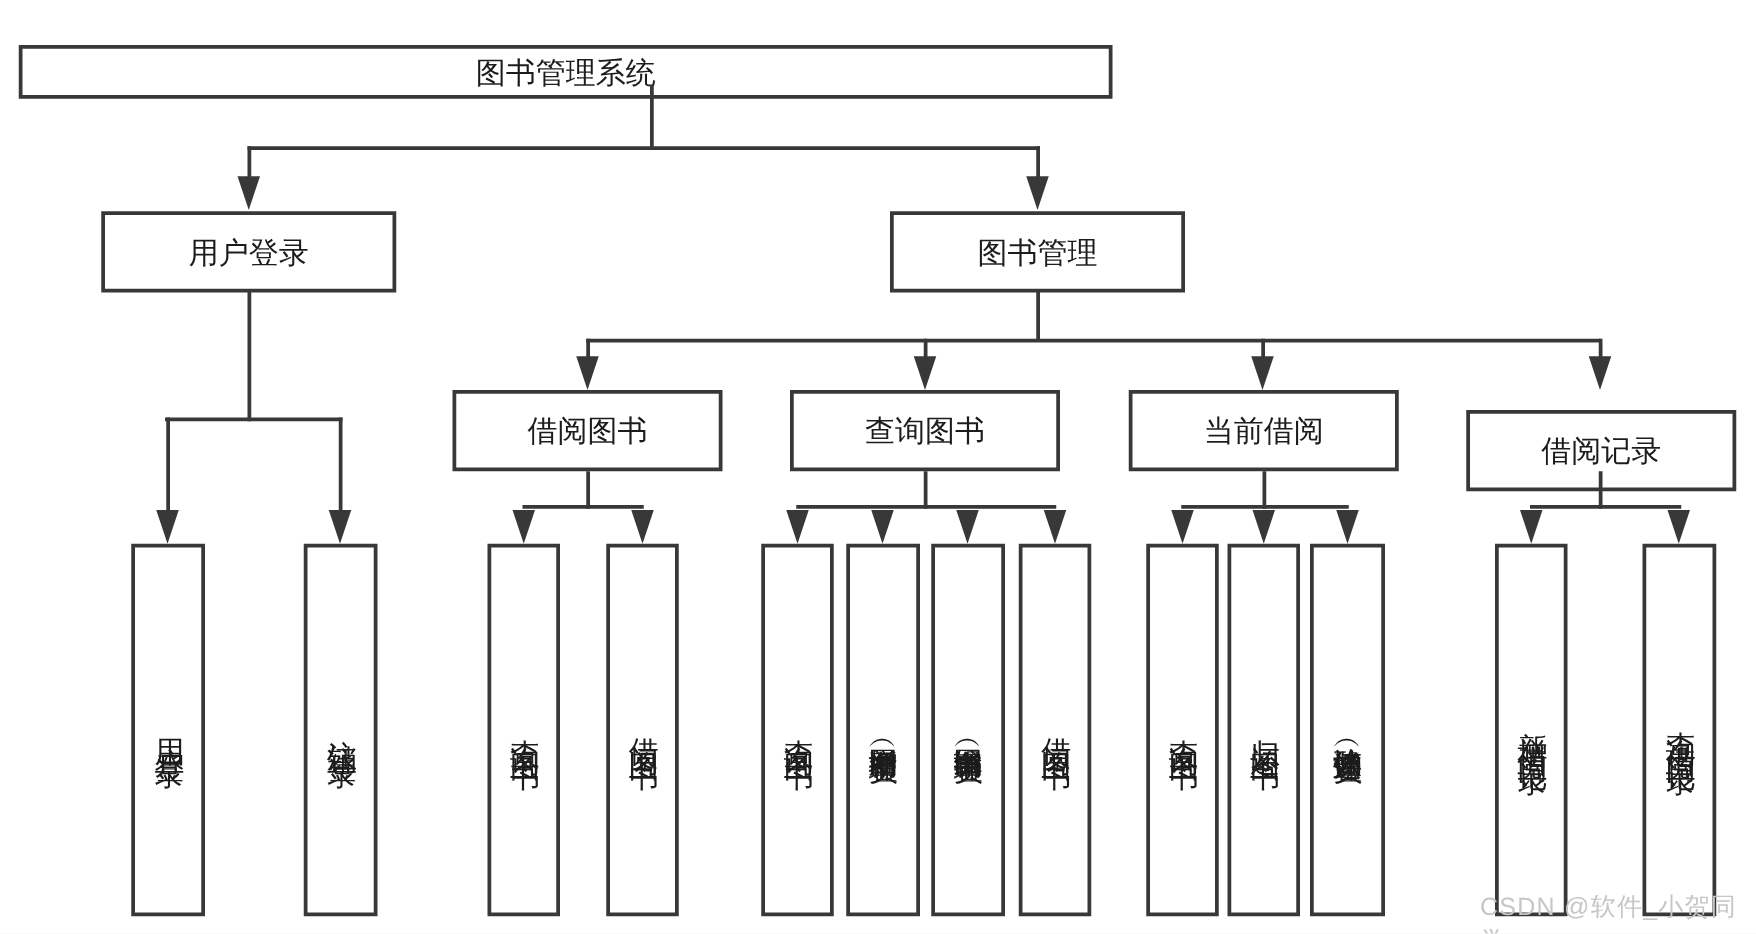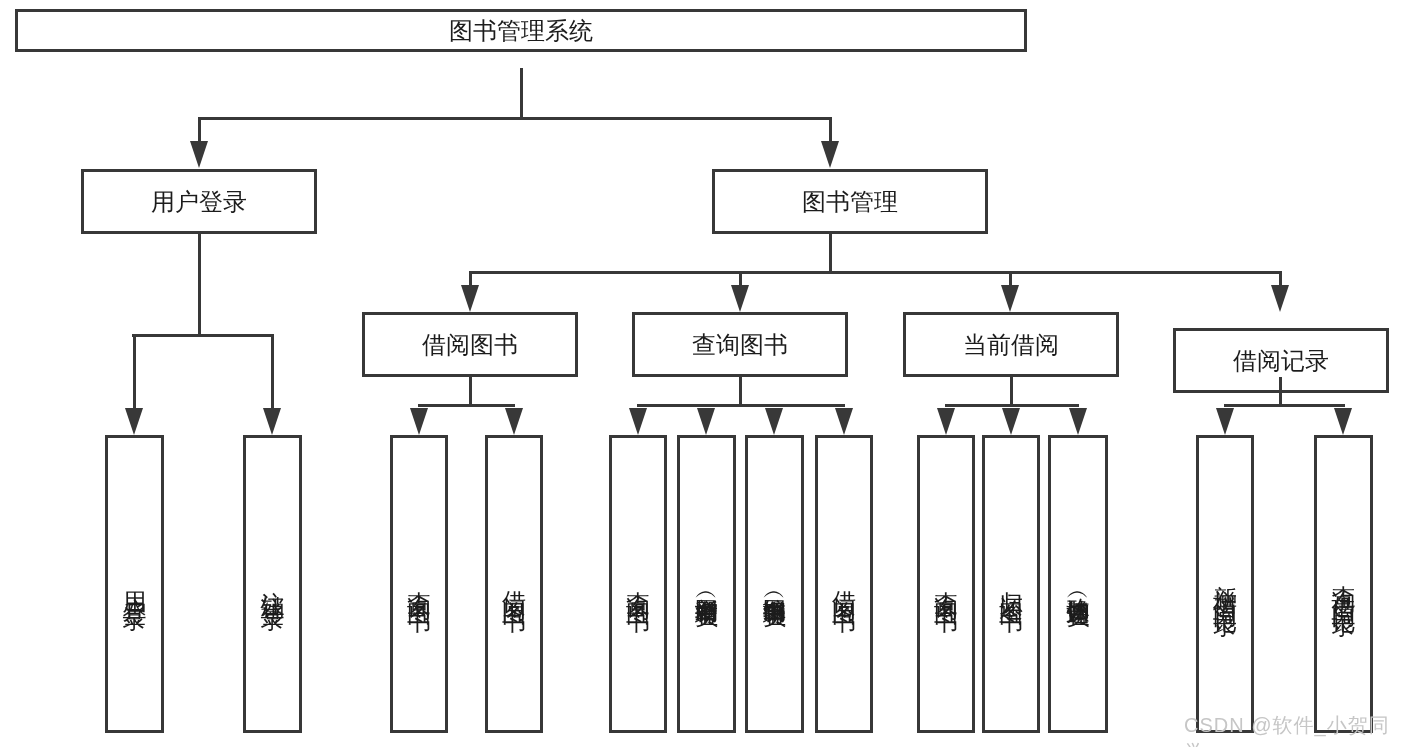--- a/index.html
+++ b/index.html
@@ -30,24 +30,24 @@
     position:absolute; left:1184px; top:712px;
     font-size:20px; color:#c6c6c6; letter-spacing:1px;
     z-index:5; pointer-events:none;
   }
 </style>
 </head>
 <body>
 
 <div class="canvas">
 
-  <div class="box" style="left:15px;top:9px;width:1012px;height:43px">图书管理系统</div>
+  <div class="box" style="left:15px;top:36px;width:875px;height:43px">图书管理系统</div>
 
   <div class="box" style="left:81px;top:169px;width:236px;height:65px">用户登录</div>
-  <div class="box" style="left:712px;top:169px;width:276px;height:65px">图书管理</div>
+  <div class="box" style="left:712px;top:169px;width:236px;height:65px">图书管理</div>
 
   <div class="box" style="left:362px;top:312px;width:216px;height:65px">借阅图书</div>
   <div class="box" style="left:632px;top:312px;width:216px;height:65px">查询图书</div>
   <div class="box" style="left:903px;top:312px;width:216px;height:65px">当前借阅</div>
   <div class="box" style="left:1173px;top:328px;width:216px;height:65px">借阅记录</div>
 
   <div class="box v" style="left:105px;top:435px;width:59px;height:298px">用户登录</div>
   <div class="box v" style="left:243px;top:435px;width:59px;height:298px">注销登录</div>
   <div class="box v" style="left:390px;top:435px;width:58px;height:298px">查询图书</div>
   <div class="box v" style="left:485px;top:435px;width:58px;height:298px">借阅图书</div>

